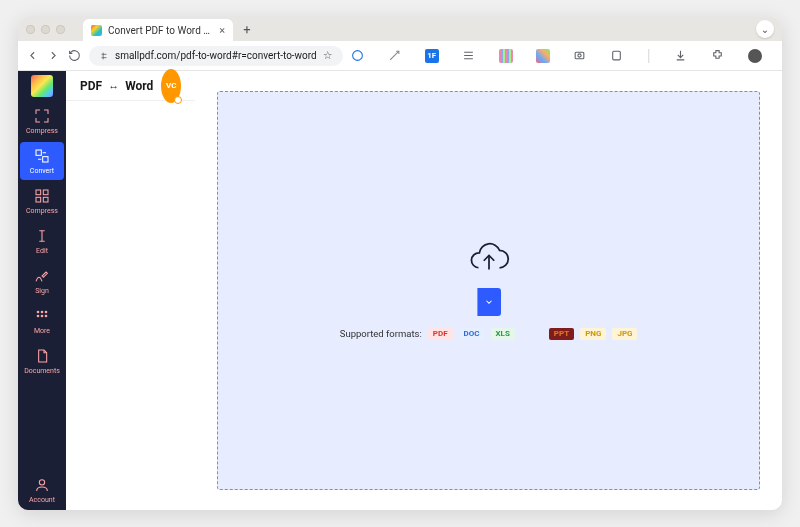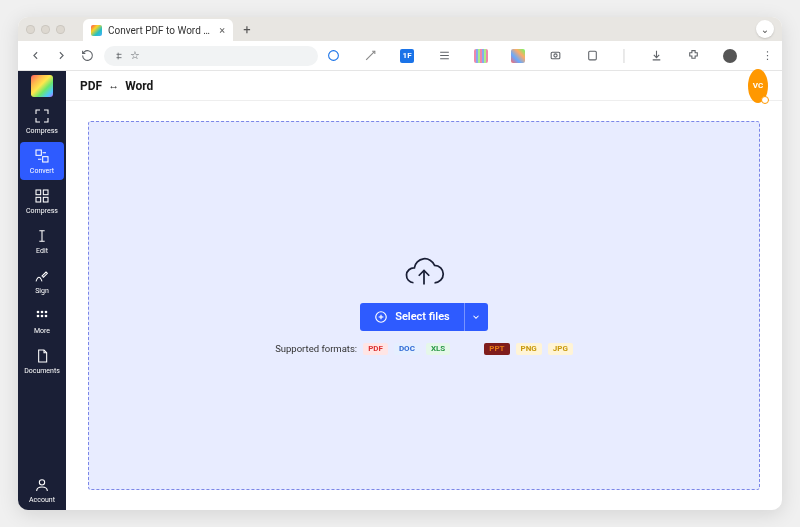--- a/index.html
+++ b/index.html
@@ -35,28 +35,28 @@
 .avatar-sm { width:14px; height:14px; border-radius:50%; background:#555; }
 .kebab { letter-spacing: -1px; }
 
 
 .app { flex: 1; display: flex; min-height: 0; }
 
 
 .sidebar { width: 48px; background: #1a1f36; display: flex; flex-direction: column; align-items: center; padding-top: 0; }
 .logo-sq { width: 48px; height: 30px; display:flex; align-items:center; justify-content:center; }
 .logo-inner { width: 22px; height: 22px; border-radius: 3px; background: linear-gradient(135deg,#ff5e5e 0%,#ffb74d 25%,#ffe74d 45%,#6ce86c 65%,#4dc9ff 85%,#b76cff 100%); }
-.side-item { width: 44px; padding: 6px 0 5px; display: flex; flex-direction: column; align-items: center; gap: 3px; color: #ffffff; cursor: pointer; border-radius: 4px; margin: 1px 2px; }
+.side-item { width: 44px; padding: 6px 0 5px; display: flex; flex-direction: column; align-items: center; gap: 3px; color: #fca5a5; cursor: pointer; border-radius: 4px; margin: 1px 2px; }
 .side-item.active { background: #2e5bff; color: #fff; }
 .side-item svg { width: 16px; height: 16px; }
 .side-label { font-size: 7px; }
 .side-spacer { flex: 1; }
 
 
-.page { flex: 1; display: flex; flex-direction: column; min-width: 0; justify-content: center; }
+.page { flex: 1; display: flex; min-width: 0; justify-content: center; }
 .page-header { height: 30px; border-bottom: 1px solid #eee; display: flex; align-items: center; padding: 0 14px; gap: 8px; }
 .page-title { font-size: 12px; font-weight: 700; color: #1a1a1a; display:flex; align-items:center; gap:6px; }
 .swap-ic { font-size: 11px; color:#222; font-weight:400; }
 .hdr-avatar { margin-left: auto; width: 20px; height: 34px; border-radius: 50%; background: #ff9800; color: #fff; font-size: 8px; font-weight: 700; display: flex; align-items: center; justify-content: center; position:relative; }
 .hdr-avatar::after { content:""; position:absolute; bottom:-1px; right:-1px; width:6px; height:6px; background:#fff; border-radius:50%; border:1px solid #ff9800; }
 
 
 .content { flex: 1; padding: 20px 22px; }
 .dropzone { width: 100%; height: 100%; border: 1px dashed #7b86e8; border-radius: 3px; background: #e8ecff; display: flex; flex-direction: column; align-items: center; justify-content: center; gap: 12px; }
 .cloud-ic { width: 42px; height: 34px; color: #1a1f36; }
@@ -115,20 +115,21 @@
           <path d="M3 12a9 9 0 1 0 3-6.7L3 8"></path>
           <polyline points="3 3 3 8 8 8"></polyline>
         </svg>
       </div>
     <div class="url-bar">
       <svg class="url-secure" viewBox="0 0 24 24" fill="none" stroke="currentColor" stroke-width="2">
           <line x1="6" y1="8" x2="18" y2="8"></line>
           <line x1="6" y1="16" x2="18" y2="16"></line>
           <line x1="10" y1="4" x2="10" y2="20"></line>
         </svg>
+      <div class="url-text">smallpdf.com/pdf-to-word#r=convert-to-word</div>
       <div class="url-star">☆</div>
     </div>
     <div class="ext-row">
       <div class="ext-ic">
           <svg viewBox="0 0 24 24" width="13" height="13" fill="none" stroke="#1a73e8" stroke-width="2">
             <circle cx="12" cy="12" r="9"></circle>
           </svg>
         </div>
       <div class="ext-ic">
           <svg viewBox="0 0 24 24" width="13" height="13" fill="none" stroke="#888" stroke-width="2">
@@ -265,28 +266,20 @@
       </div>
 
       <div class="content">
         <div class="dropzone">
           <svg class="cloud-ic" viewBox="0 0 48 36" fill="none" stroke="currentColor" stroke-width="2">
             <path d="M36 28a10 10 0 0 0 0-20 12 12 0 0 0-23 3A8 8 0 0 0 12 28"></path>
             <line x1="24" y1="30" x2="24" y2="14"></line>
             <polyline points="18 20 24 14 30 20"></polyline>
           </svg>
           <div class="select-group">
-            <button class="select-btn">
-              <svg viewBox="0 0 24 24" fill="none" stroke="currentColor" stroke-width="2">
-                  <circle cx="12" cy="12" r="9"></circle>
-                  <line x1="12" y1="8" x2="12" y2="16"></line>
-                  <line x1="8" y1="12" x2="16" y2="12"></line>
-                </svg>
-              <span>Select files</span>
-            </button>
             <button class="select-caret">
               <svg viewBox="0 0 24 24" fill="none" stroke="currentColor" stroke-width="2.5">
                   <polyline points="6 9 12 15 18 9"></polyline>
                 </svg>
             </button>
           </div>
           <div class="fmt-line">
             <span class="fmt-label">Supported formats:</span>
             <span class="badge b-pdf">PDF</span>
             <span class="badge b-doc">DOC</span>

